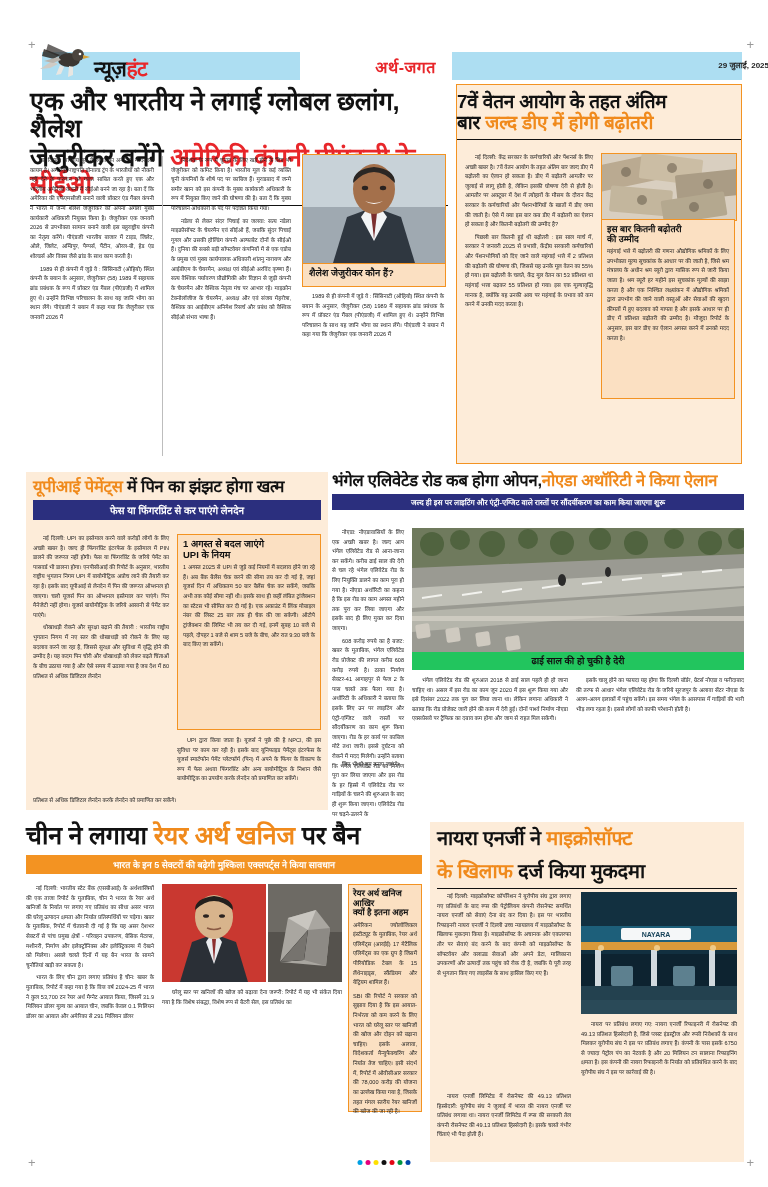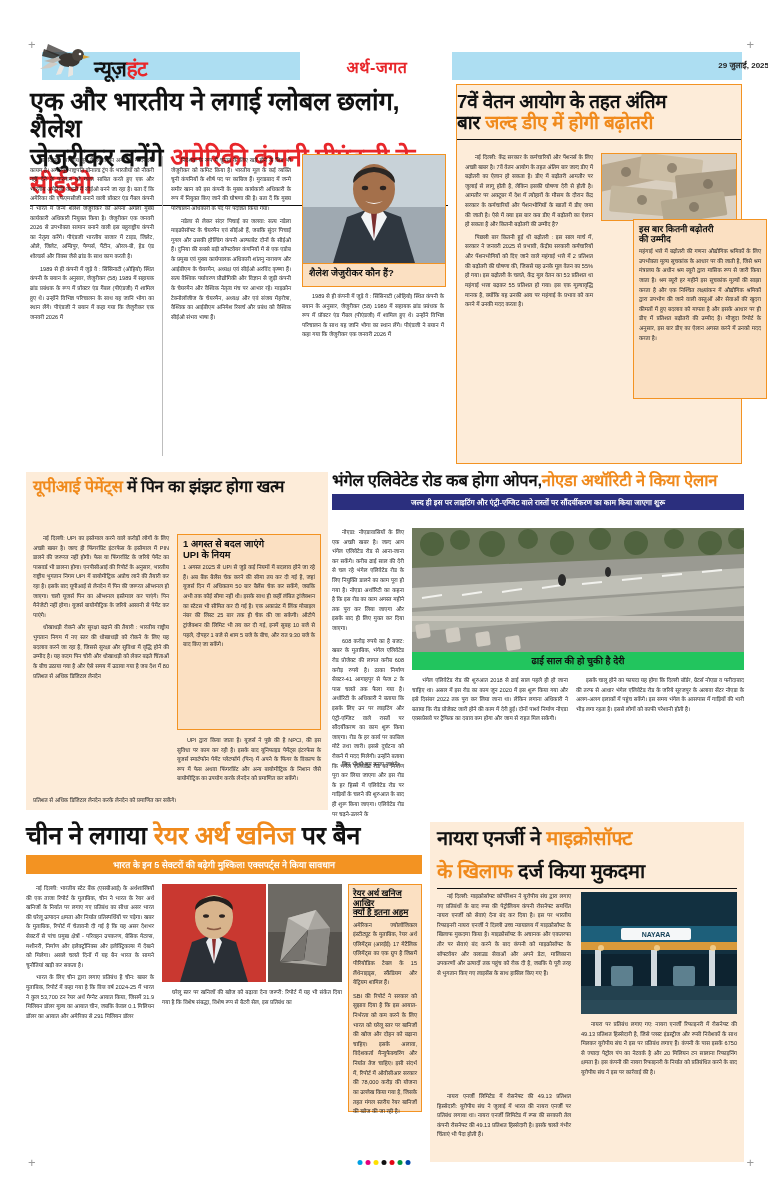--- a/index.html
+++ b/index.html
@@ -19,21 +19,21 @@
   .crop.br{right:14px;bottom:18px;}
 
   
   .masthead{position:absolute;left:42px;top:52px;width:765px;height:30px;}
   .mh-band{position:absolute;left:0;top:0;width:700px;height:28px;background:#addef2;}
   .mh-center{position:absolute;left:258px;top:0;width:152px;height:28px;background:#ffffff;}
   .mh-logo{position:absolute;left:-4px;top:-13px;width:60px;height:45px;}
   .mh-name{position:absolute;left:52px;top:2px;font-size:21px;font-weight:bold;letter-spacing:-.5px;}
   .mh-name .k1{color:#111;}
   .mh-name .k2{color:#e8262a;}
-  .mh-section{position:absolute;left:276px;top:4px;width:118px;text-align:center;
+  .mh-section{position:absolute;left:276px;top:4px;width:118px;text-align:right;
               font-size:16px;font-weight:bold;color:#e8262a;letter-spacing:.5px;}
   .mh-date{position:absolute;right:38px;top:7px;font-size:8px;font-weight:bold;color:#222;}
   .mh-pg{position:absolute;right:6px;top:-1px;font-size:22px;font-weight:bold;color:#111;
          border-left:1.5px solid #333;padding-left:8px;line-height:28px;}
 
   
   .art{position:absolute;box-sizing:border-box;}
   .hl{font-weight:bold;line-height:1.06;color:#111;letter-spacing:-.2px;}
   .hl .or{color:#f08a1c;}
   .hl .rd{color:#e8262a;}
@@ -177,34 +177,35 @@
           <g fill="#6e6352" opacity=".6">
             <circle cx="24" cy="18" r="5"></circle>
               <circle cx="70" cy="14" r="5"></circle>
             <circle cx="106" cy="30" r="5"></circle>
               <circle cx="40" cy="46" r="5"></circle>
             <circle cx="92" cy="53" r="5"></circle>
           </g>
         </svg>
       </div>
 
-      <div class="tint2" style="position:absolute;left:136px;top:66px;width:134px;min-height:180px;border:1.2px solid #f39322;padding:4px 5px;box-sizing:border-box;margin-left:32px;">
+      <div class="tint2" style="position:absolute;left:136px;top:66px;width:134px;min-height:180px;border:1.2px solid #f39322;padding:4px 5px;box-sizing:border-box;">
         <div class="boxhead" style="font-size:9px;">
           <div>इस बार कितनी बढ़ोतरी</div>
           <div>की उम्मीद</div>
         </div>
         <div class="body-col" style="margin-top:3px;">महंगाई भत्ते में बढ़ोतरी की गणना औद्योगिक श्रमिकों के लिए उपभोक्ता मूल्य सूचकांक के आधार पर की जाती है, जिसे श्रम मंत्रालय के अधीन श्रम ब्यूरो द्वारा मासिक रूप से जारी किया जाता है। श्रम ब्यूरो हर महीने इस सूचकांक मूल्यों की साझा करता है और एक निश्चित लक्ष्यांकन में औद्योगिक श्रमिकों द्वारा उपभोग की जाने वाली वस्तुओं और सेवाओं की खुदरा कीमतों में हुए बदलाव को मापता है और इसके आधार पर ही डीए में प्रतिशत बढ़ोतरी की उम्मीद है। मौजूदा रिपोर्ट के अनुसार, इस बार डीए का ऐलान अगस्त करने में उनको मदद करता है।</div>
       </div>
     </div>
   </div>
 
   <div class="art tint" style="left:26px;top:472px;width:302px;height:338px;padding:6px 7px;">
     <div class="hl" style="font-size:16.5px;">
       <span class="or">यूपीआई पेमेंट्स</span><span> में पिन का झंझट होगा खत्म</span>
     </div>
+    <div class="sub-bar" style="margin-top:5px;font-size:10px;padding:3px 0;">फेस या फिंगरप्रिंट से कर पाएंगे लेनदेन</div>
 
     <div style="position:absolute;left:7px;top:62px;width:288px;">
       <div class="body-col" style="position:absolute;left:0;top:0;width:136px;">
         <p>नई दिल्ली: UPI का इस्तेमाल करने वाले करोड़ों लोगों के लिए अच्छी खबर है। जल्द ही फिंगरप्रिंट इंटरफेस के इस्तेमाल में PIN डालने की जरूरत नहीं होगी। फेस या फिंगरप्रिंट के जरिये पेमेंट का पासवर्ड भी डालना होगा। एनपीसीआई की रिपोर्ट के अनुसार, भारतीय राष्ट्रीय भुगतान निगम UPI में बायोमीट्रिक अप्रोच लाने की तैयारी कर रहा है। इसके बाद यूपीआई से लेनदेन में पिन की जरूरत ऑप्शनल हो जाएगा। चलो यूजर्स पिन का ऑप्शनल इस्तेमाल कर पाएंगे। पिन मैनेजेटी नहीं होगा। यूजर्स बायोमीट्रिक के जरिये आसानी से पेमेंट कर पाएंगे।</p>
         <p style="margin-top:3px;">धोखाधड़ी रोकने और सुरक्षा बढ़ाने की तैयारी : भारतीय राष्ट्रीय भुगतान निगम में नए स्तर की धोखाधड़ी को रोकने के लिए यह बदलाव करने जा रहा है, जिससे सुरक्षा और सुविधा में वृद्धि होने की उम्मीद है। यह कदम पिन चोरी और धोखाधड़ी को लेकर बढ़ते चिंताओं के बीच उठाया गया है और ऐसे समय में उठाया गया है जब देश में 80 प्रतिशत से अधिक डिजिटल लेनदेन</p>
       </div>
 
       <div class="tint2 obox" style="position:absolute;left:144px;top:0;width:144px;height:196px;padding:4px 5px;box-sizing:border-box;">
         <div class="boxhead" style="font-size:9.5px;">
           <div>1 अगस्त से बदल जाएंगे</div>
@@ -327,21 +328,21 @@
           <rect width="74" height="48" fill="#6d6a64"></rect>
           <path d="M12 78 L20 34 L48 26 L62 44 L58 82 Z" fill="#a9a6a0"></path>
           <path d="M20 34 L48 26 L40 46 Z" fill="#c9c6c0"></path>
           <path d="M40 46 L62 44 L58 82 L36 76 Z" fill="#8d8a85"></path>
           <path d="M12 78 L40 46 L36 76 Z" fill="#767views"></path>
           <path d="M12 78 L40 46 L36 76 Z" fill="#76736e"></path>
         </svg>
       </div>
 
       <div class="tint2 obox" style="position:absolute;left:322px;top:0;width:74px;height:228px;padding:4px 4px;box-sizing:border-box;">
-        <div class="boxhead" style="font-size:8.5px;text-decoration:underline;">
+        <div class="boxhead" style="font-size:8.5px;">
           <div>रेयर अर्थ खनिज आखिर</div>
           <div>क्यों है इतना अहम</div>
         </div>
         <div class="body-col" style="margin-top:3px;">अमेरिकन ज्योलॉजिकल इंस्टीट्यूट के मुताबिक, रेयर अर्थ एलिमेंट्स (आरईई) 17 मेटैलिक एलिमेंट्स का एक ग्रुप है जिसमें पीरियोडिक टेबल के 15 लैंथेनाइड्स, स्कैंडियम और येट्रियम शामिल हैं।</div>
         <div class="body-col" style="margin-top:4px;">SBI की रिपोर्ट ने सरकार को सुझाव दिया है कि इस आयात-निर्भरता को कम करने के लिए भारत को घरेलू स्तर पर खनिजों की खोज और दोहन को बढ़ाना चाहिए। इसके अलावा, विदेशकर्ता मैन्युफैक्चरिंग और निर्यात तेज चाहिए। इसी संदर्भ में, रिपोर्ट में ओवीसीआर सरकार की 78,000 करोड़ की योजना का उल्लेख किया गया है, जिसके तहत मंगल स्तरीय रेयर खनिजों की खोज की जा रही है।</div>
       </div>
 
       <div class="body-col" style="position:absolute;left:136px;top:104px;width:180px;">
         <p>घरेलू स्तर पर खनिजों की खोज को बढ़ावा देना जरूरी: रिपोर्ट में यह भी संकेत दिया गया है कि विशेष संबद्धा, विशेष रूप से बैटरी सेल, इस प्रतिबंध का</p>
       </div>

